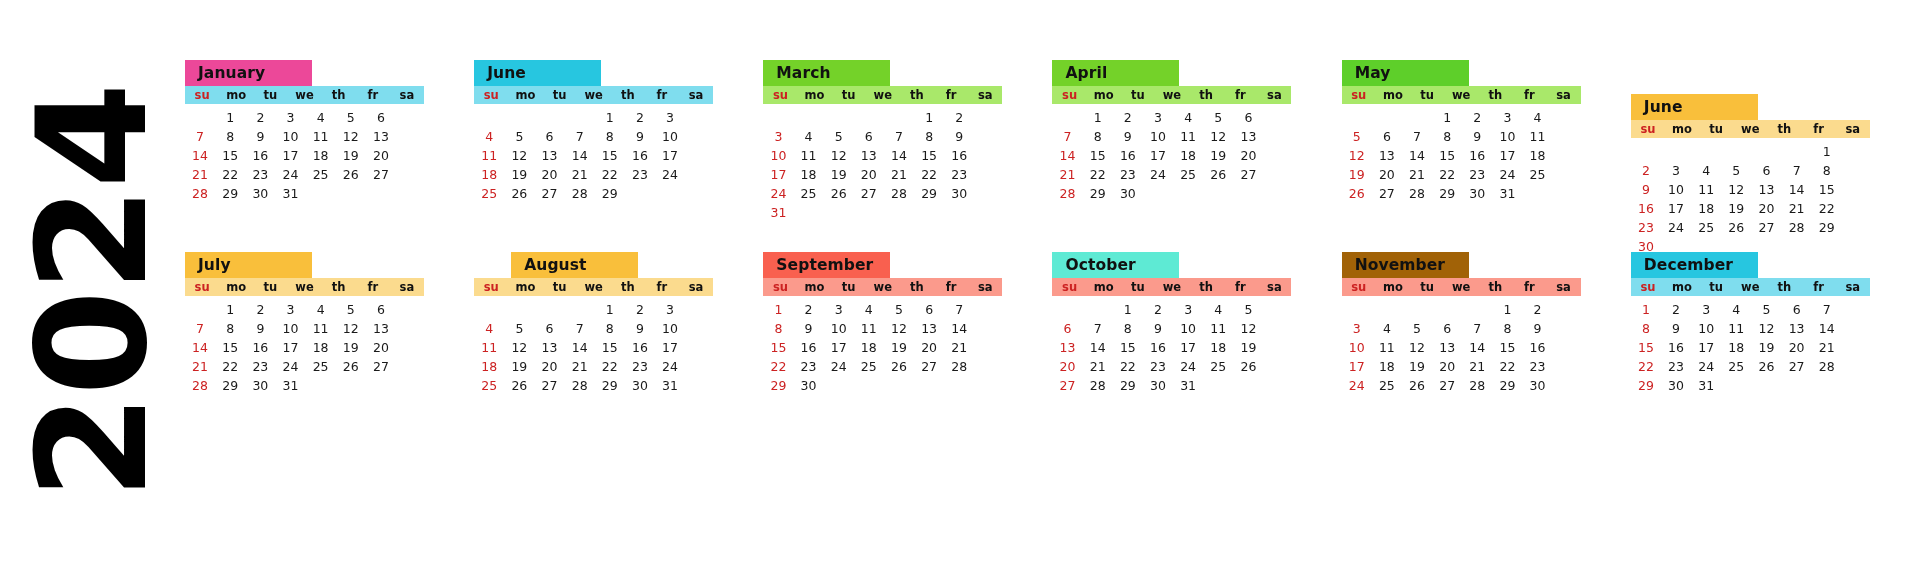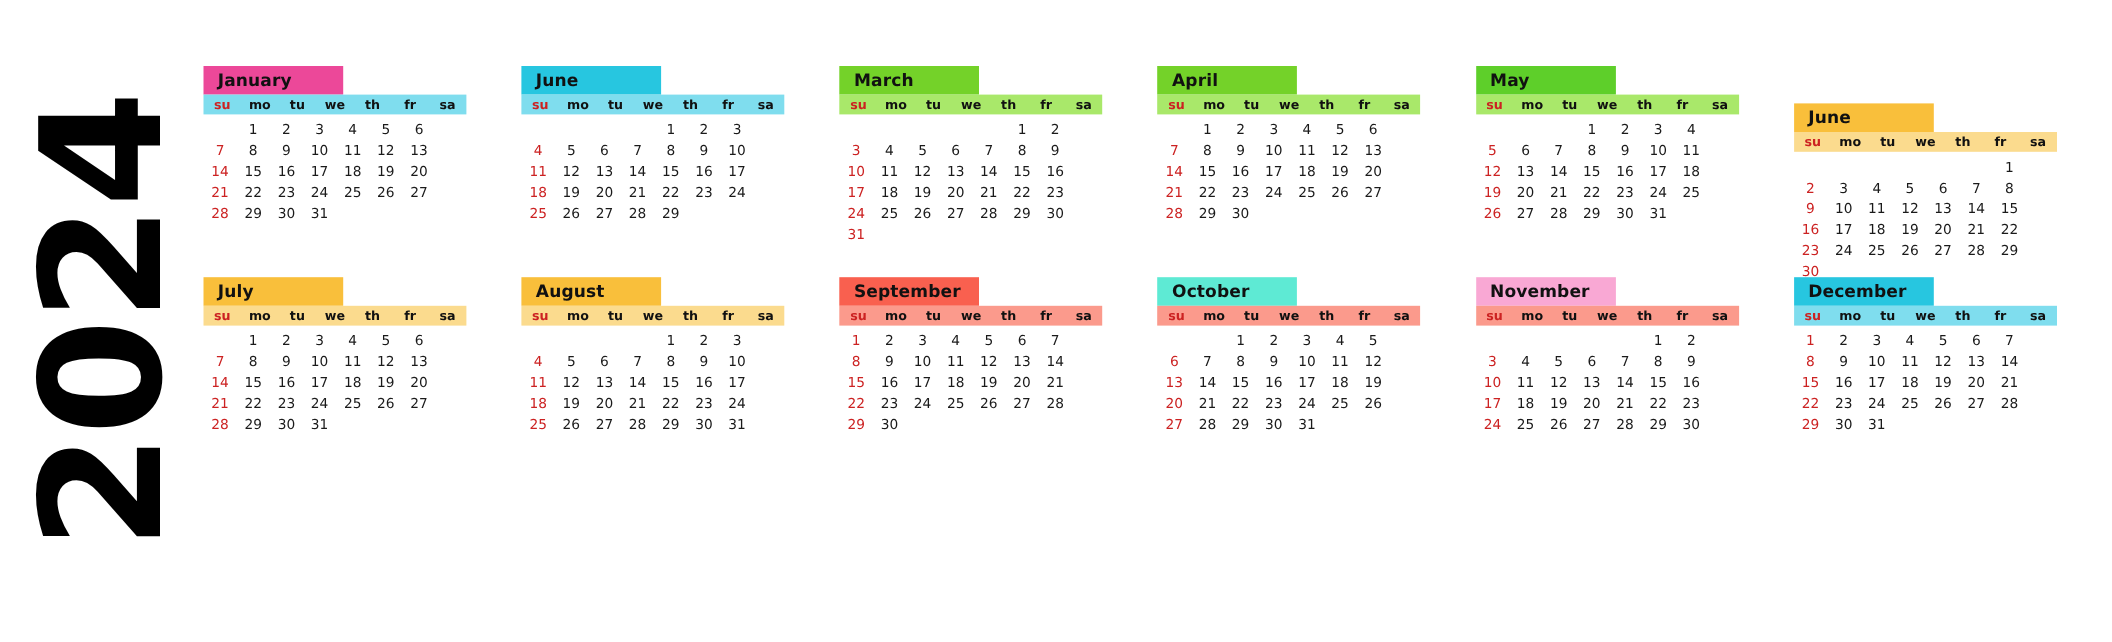--- a/index.html
+++ b/index.html
@@ -437,21 +437,21 @@
           <div class="day-cell">25</div>
           <div class="day-cell">26</div>
           <div class="day-cell">27</div>
           <div class="day-cell sun">28</div>
           <div class="day-cell">29</div>
           <div class="day-cell">30</div>
           <div class="day-cell">31</div>
         </div>
       </div>
       <div class="month-block">
-        <div class="month-title" style="background: rgb(249, 191, 59);">August</div>
+        <div class="month-title" style="background: rgb(249, 191, 59); margin-left: 37px;">August</div>
         <div class="weekday-row" style="background: rgb(251, 219, 142);">
           <div class="weekday-cell sun">su</div>
           <div class="weekday-cell">mo</div>
           <div class="weekday-cell">tu</div>
           <div class="weekday-cell">we</div>
           <div class="weekday-cell">th</div>
           <div class="weekday-cell">fr</div>
           <div class="weekday-cell">sa</div>
         </div>
         <div class="days-grid">
@@ -577,21 +577,21 @@
           <div class="day-cell">25</div>
           <div class="day-cell">26</div>
           <div class="day-cell sun">27</div>
           <div class="day-cell">28</div>
           <div class="day-cell">29</div>
           <div class="day-cell">30</div>
           <div class="day-cell">31</div>
         </div>
       </div>
       <div class="month-block">
-        <div class="month-title" style="background: #f9a8d4;">November</div>
+        <div class="month-title" style="background: #a16207;">November</div>
         <div class="weekday-row" style="background: rgb(251, 154, 140);">
           <div class="weekday-cell sun">su</div>
           <div class="weekday-cell">mo</div>
           <div class="weekday-cell">tu</div>
           <div class="weekday-cell">we</div>
           <div class="weekday-cell">th</div>
           <div class="weekday-cell">fr</div>
           <div class="weekday-cell">sa</div>
         </div>
         <div class="days-grid">

